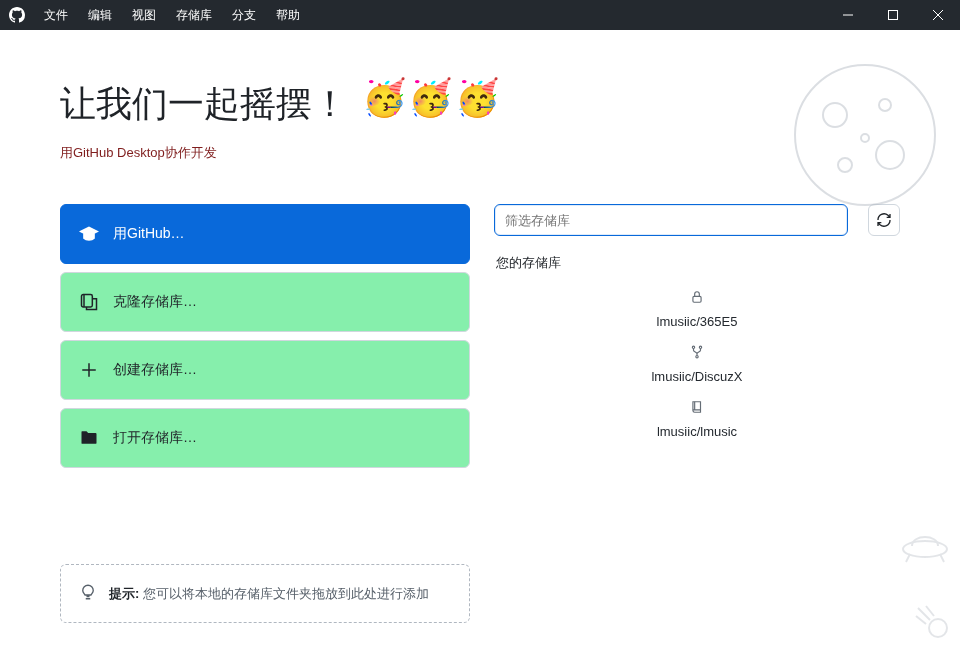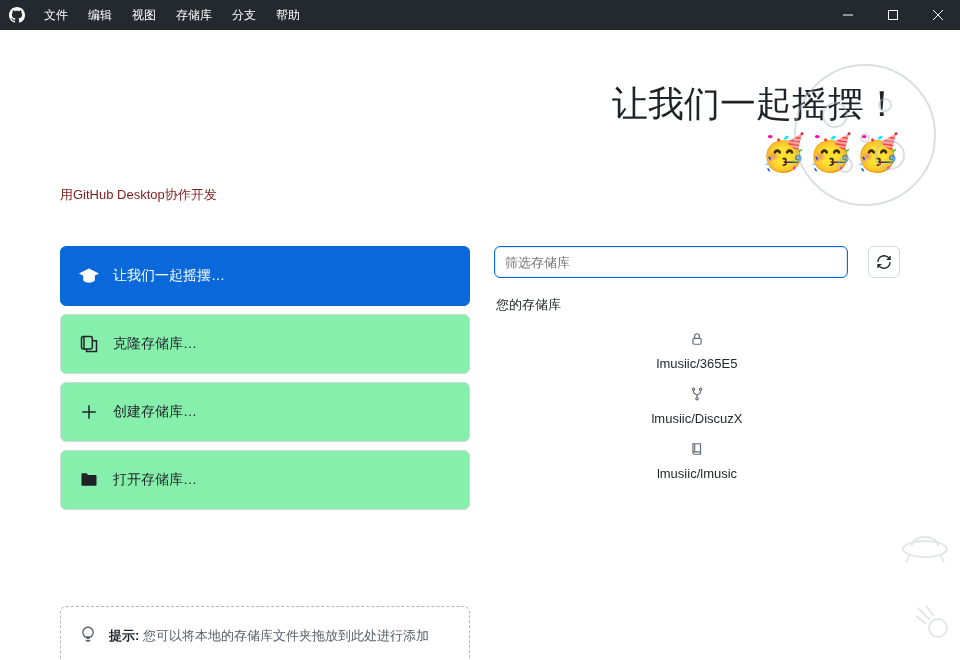--- a/index.html
+++ b/index.html
@@ -10,21 +10,21 @@
   .titlebar { height: 30px; background: #24292f; color: #fff; display: flex; font-size: 12px; }
   .titlebar .logo { width: 34px; display:flex; align-items:center; justify-content:center; }
   .titlebar .menus { display:flex; }
   .titlebar .menu-item { padding: 0 10px; line-height: 30px; cursor: default; }
   .titlebar .spacer { flex: 1; }
   .titlebar .win-controls { display:flex; }
   .titlebar .win-btn { width: 45px; height:30px; display:flex; align-items:center; justify-content:center; }
 
   
   .content { position: relative; padding: 50px 60px 20px 60px; height: calc(100% - 30px); }
-  .hero-title { font-size: 36px; font-weight: 400; display:flex; align-items:flex-end; gap: 6px; flex-direction: column; }
+  .hero-title { font-size: 36px; font-weight: 400; display:flex; align-items:flex-start; gap: 6px; }
   .hero-title .emoji-group { display:flex; gap:2px; margin-left: 8px;}
   .hero-sub { font-size: 13px; color: #7f1d1d; margin-top: 15px; }
 
   .cols { display:flex; margin-top: 42px; gap: 24px; }
   .col-left { width: 410px; flex-shrink:0; }
   .col-right { flex:1; }
 
   .action-btn { display:flex; align-items:center; height: 60px; border:1px solid #d0d7de; border-radius:6px; padding: 0 18px; font-size:14px; gap: 14px; margin-bottom: 8px; background:#86efac; cursor:default; }
   .action-btn .ic { width: 20px; display:flex; align-items:center; justify-content:center; }
   .action-btn.primary { background:#0969da; border-color:#0969da; color:#fff; }
@@ -114,21 +114,21 @@
   <div class="cols">
     <div class="col-left">
 
       <div class="action-btn primary">
         <span class="ic">
           <svg width="20" height="20" viewBox="0 0 24 24" fill="none" stroke="#fff" stroke-width="2">
               <path d="M2 9 L12 4 L22 9 L12 14 Z"></path>
               <path d="M6 11 V17 C6 17 8 19 12 19 C16 19 18 17 18 17 V11"></path>
             </svg>
         </span>
-        <span>让我们一起摇摆…</span>
+        <span>用GitHub…</span>
       </div>
 
       <div class="action-btn">
         <span class="ic">
           <svg width="20" height="20" viewBox="0 0 24 24" fill="none" stroke="#1f2328" stroke-width="1.8">
               <rect x="3" y="3" width="13" height="15" rx="2"></rect>
               <path d="M6 3 V18"></path>
               <path d="M16 8 H21 V21 H9 V18"></path>
             </svg>
         </span>

